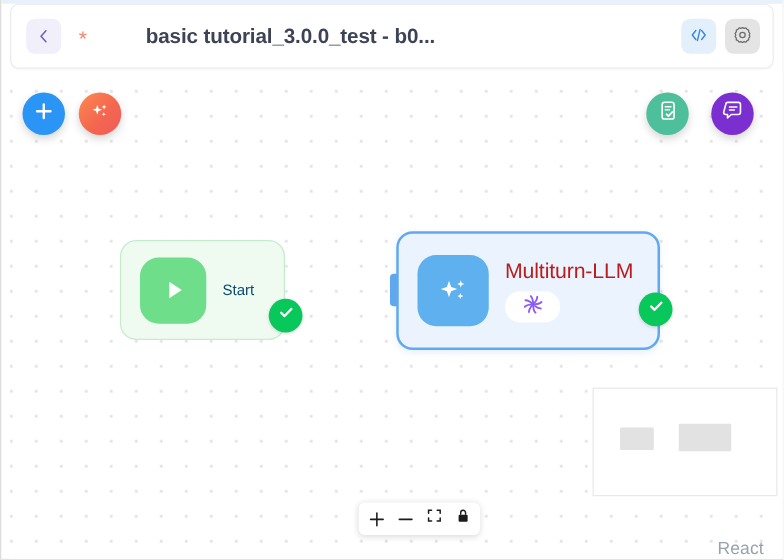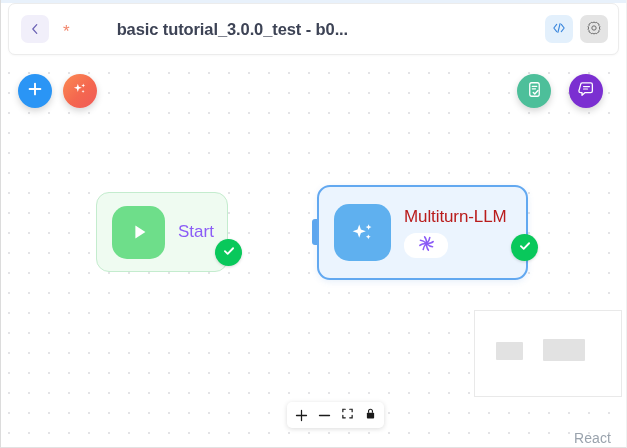--- a/index.html
+++ b/index.html
@@ -110,21 +110,21 @@
     box-shadow: 0 2px 6px rgba(90,150,220,0.14);
   }
   .node-icon {
     border-radius: 15px; flex: 0 0 auto;
     display: flex; align-items: center; justify-content: center;
   }
   .ic-start { width: 53px; height: 53px; background: #6ede8a; margin-left: 15px; }
   .ic-llm   { width: 57px; height: 57px; background: #5fb0ef; margin-left: 15px; }
   .node-body { margin-left: 13px; display: flex; flex-direction: column; gap: 6px; }
   .node-label { font-size: 17px; color: #b91c1c; font-weight: 500; letter-spacing: -0.1px; }
-  .node-label-start { font-size: 17px; color: #8b5cf6; font-weight: 500; margin-left: 13px; }
+  .node-label-start { font-size: 12px; color: #0c4a6e; font-weight: 500; margin-left: 13px; }
   .model-badge {
     background: #ffffff; border-radius: 12px;
     width: 44px; height: 25px;
     display: flex; align-items: center; justify-content: center;
   }
   .check-badge {
     position: absolute; width: 27px; height: 27px; border-radius: 50%;
     background: #09c85b; display: flex; align-items: center; justify-content: center;
     box-shadow: 0 1px 3px rgba(0,0,0,0.15);
   }

